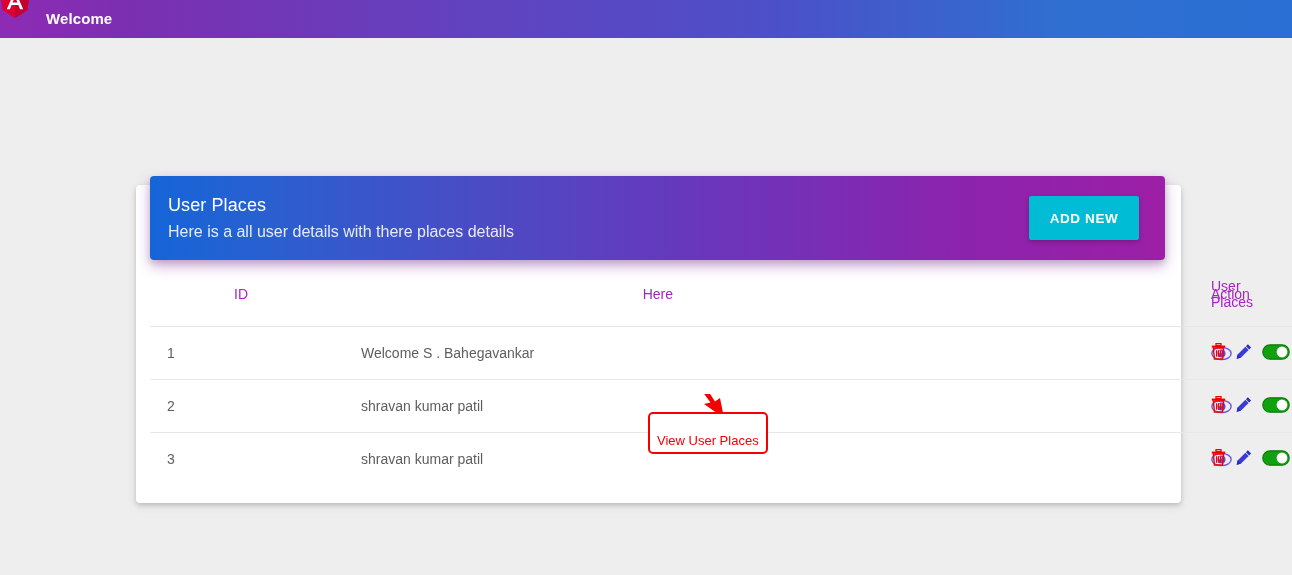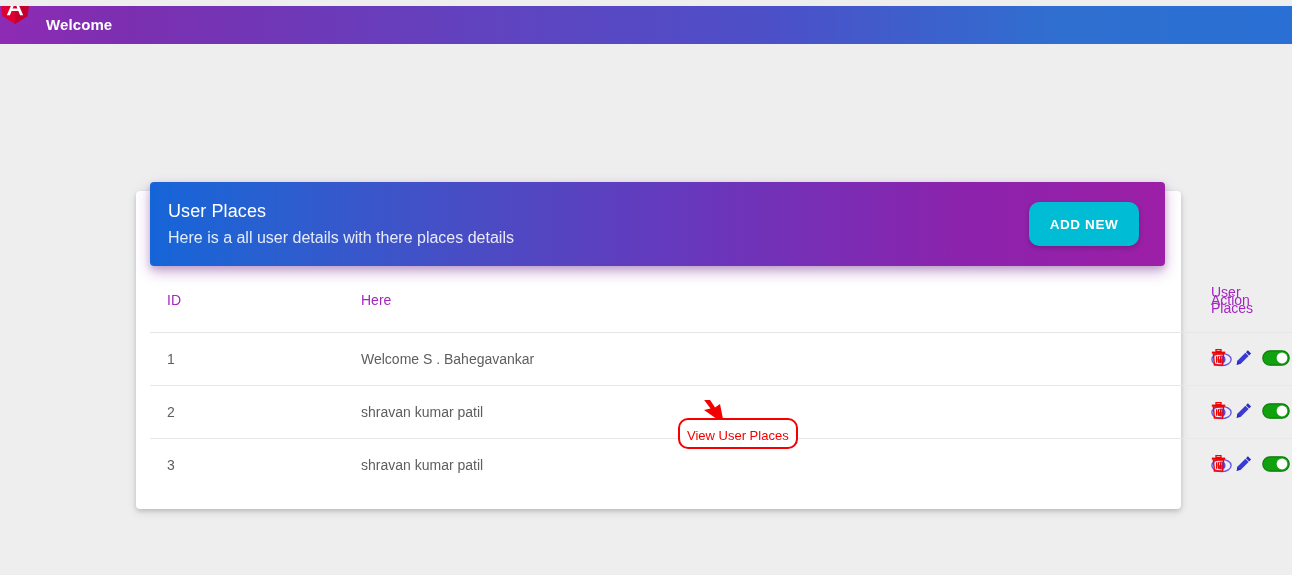--- a/index.html
+++ b/index.html
@@ -19,21 +19,20 @@
   
   .toolbar {
     position: relative;
     height: 38px;
     width: 1292px;
     background: linear-gradient(90deg, #8e2bb5 0%, #7b2fb0 10%, #6341be 35%, #4c50c8 60%, #2f6fd0 82%, #2a6fd4 100%);
     display: flex;
     align-items: center;
     padding-left: 0;
     overflow: hidden;
-    margin-top: 6px;
   }
 
   .logo-shield {
     position: absolute;
     left: 0px;
     top: -16px;
     width: 30px;
     height: 34px;
     display: block;
   }
@@ -94,21 +93,21 @@
     color: rgba(255,255,255,.88);
     font-size: 16px;
     font-weight: normal;
     text-align: right;
   }
 
   .add-new-btn {
     background: #00bcd4;
     color: #ffffff;
     border: none;
-    border-radius: 10px;
+    border-radius: 2px;
     font-family: "Liberation Sans", sans-serif;
     font-size: 13.5px;
     font-weight: bold;
     letter-spacing: .6px;
     padding: 8px 18px;
     height: 44px;
     min-width: 110px;
     cursor: pointer;
     box-shadow: 0 2px 5px rgba(0,0,0,.22);
   }
@@ -117,21 +116,21 @@
   .table-wrap {
     position: absolute;
     left: 150px;
     top: 240px;
     width: 1015px;
   }
 
   table { border-collapse: collapse; width: 1015px; table-layout: fixed; }
 
   thead th {
-    text-align: left;
+    text-align: right;
     font-size: 14px;
     font-weight: normal;
     color: #a426c0;
     padding: 0 0 16px 0;
     border-bottom: 1px solid #e6e6e6;
   }
 
   tbody td {
     font-size: 14px;
     color: #5e5e5e;
@@ -169,29 +168,29 @@
     position: absolute;
     left: 700px;
     top: 356px;
     width: 42px;
     height: 30px;
     pointer-events: none;
   }
 
   .annot-box {
     position: absolute;
-    left: 678px;
+    left: 648px;
     top: 374px;
     border: 2px solid #f40000;
-    border-radius: 10px;
+    border-radius: 5px;
     background: #ffffff;
     color: #f40000;
     font-size: 13px;
     font-family: "Liberation Sans", sans-serif;
-    padding: 9px 7px 4px 7px;
+    padding: 20px 7px 4px 7px;
     line-height: 1.05;
     white-space: nowrap;
   }
 </style>
 </head>
 <body>
 
 <div class="toolbar">
   <span class="logo-shield">
     <svg viewBox="0 0 30 34" width="30" height="34" xmlns="http://www.w3.org/2000/svg">

